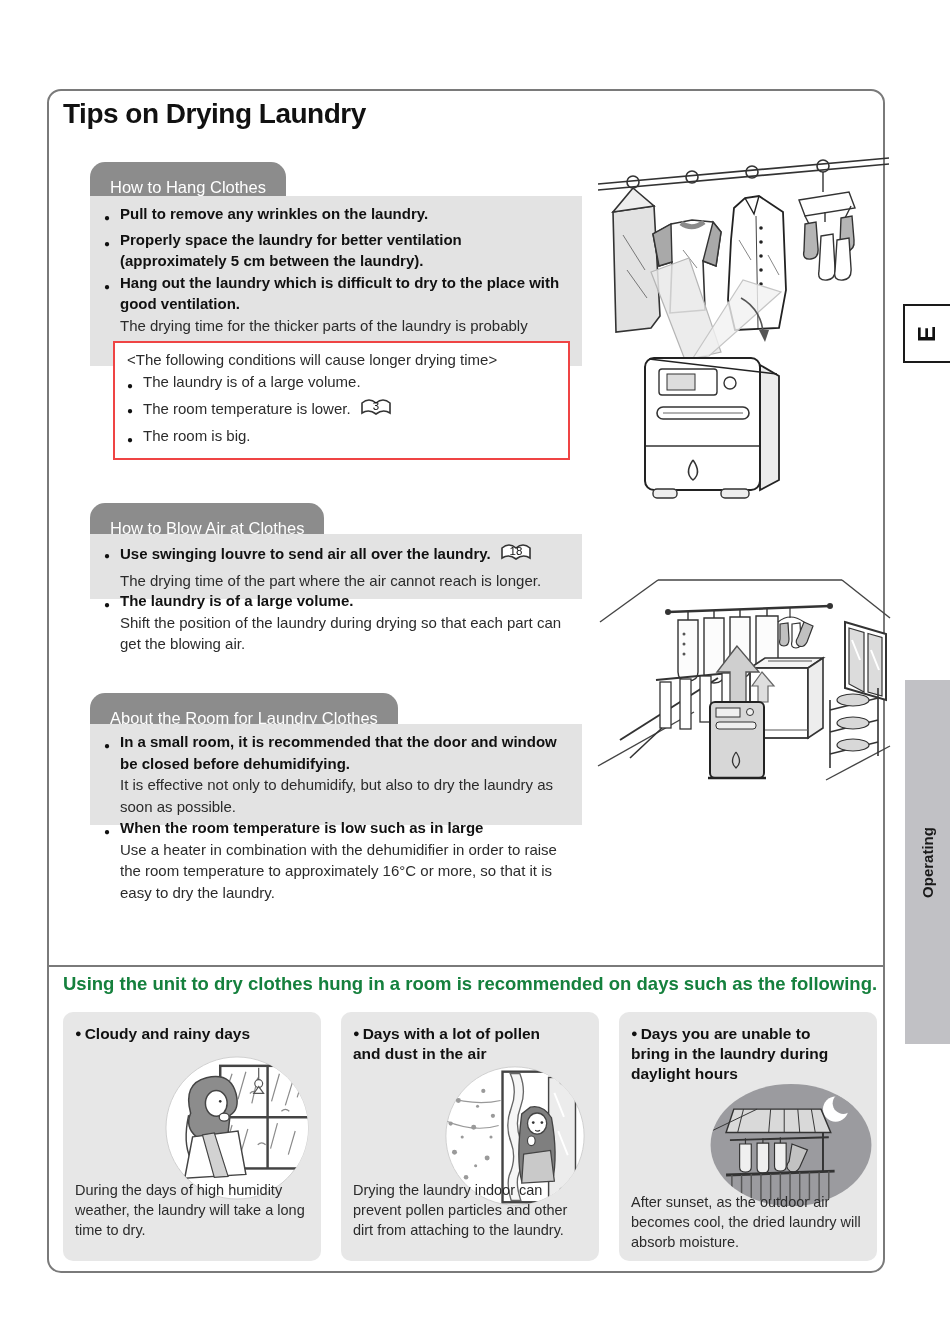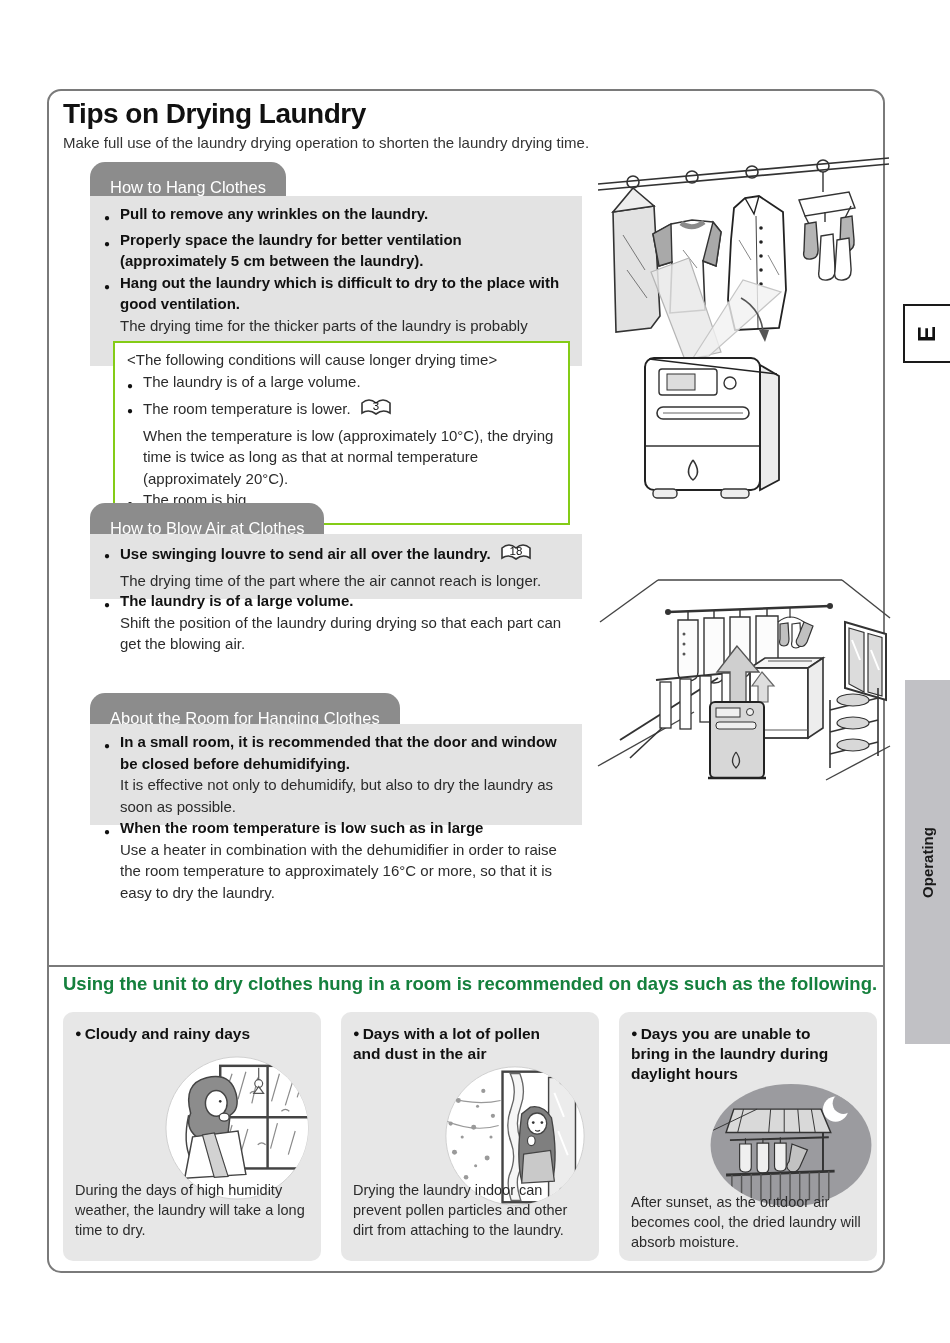--- a/index.html
+++ b/index.html
@@ -5,21 +5,21 @@
   html,body{margin:0;padding:0;background:#fff;}
   #page{position:relative;width:950px;height:1343px;background:#fff;overflow:hidden;
         font-family:"Liberation Sans", sans-serif;color:#2b2b2b;margin-top:12px;}
   .abs{position:absolute;}
   .main-box{left:47px;top:77px;width:834px;height:1180px;border:2px solid var(--page-border,#7a7a7a);border-radius:14px;}
   .divider{left:49px;top:953px;width:834px;height:0;border-top:2px solid var(--page-border,#7a7a7a);}
   .doc-title{left:63px;top:86px;font-size:28px;font-weight:bold;color:#111;letter-spacing:-0.5px;}
   .doc-sub{left:63px;top:122px;font-size:15px;color:#333;}
   .pill{background:var(--pill-bg,#8c8c8c);color:#fff;font-size:16.5px;padding:16px 20px;border-radius:15px;white-space:nowrap;}
   .hl-box{background:var(--highlight-bg,#e3e3e3);padding:7px 12px 8px 14px;width:466px;font-size:15px;line-height:21.5px;}
-  .cond-box{border:2px solid #84cc16;background:#fff;padding:6px 10px 8px 12px;width:431px;font-size:15px;line-height:21.5px;}
+  .cond-box{border:2px solid #ef4444;background:#fff;padding:6px 10px 8px 12px;width:431px;font-size:15px;line-height:21.5px;}
   .brow{display:flex;}
   .bdot{width:16px;flex:0 0 16px;font-size:10px;padding-top:4px;color:#111;}
   .btxt{flex:1;}
   .bold{font-weight:bold;color:#111;}
   .sub{color:#2b2b2b;}
   .plain-bullets{font-size:15px;line-height:21.5px;width:470px;}
   .book-icon{display:inline-block;vertical-align:-5px;margin-left:9px;}
   .rec-heading{left:63px;top:961px;font-size:18.5px;font-weight:bold;color:#15803d;width:820px;}
   .card{top:1000px;width:258px;height:249px;background:var(--card-bg,#e7e7e7);border-radius:10px;}
   .card-title{position:absolute;left:12px;top:11px;font-size:15.5px;font-weight:bold;color:#111;line-height:20px;max-width:215px;}
@@ -36,21 +36,20 @@
 </style>
 </head>
 <body>
 
 <div id="page">
 
   <div class="abs main-box"></div>
   <div class="abs divider"></div>
 
   <div class="abs doc-title">Tips on Drying Laundry</div>
-  <div class="abs doc-sub">Make full use of the laundry drying operation to shorten the laundry drying time.</div>
 
   <div class="abs pill" style="left:90px;top:150px;">How to Hang Clothes</div>
   <div class="abs hl-box" style="left:90px;top:184px;">
     <div class="brow">
       <span class="bdot">●</span>
       <div class="btxt bold">Pull to remove any wrinkles on the laundry.</div>
     </div>
     <div class="brow">
       <span class="bdot">●</span>
       <div class="btxt bold">Properly space the laundry for better ventilation (approximately 5 cm between the laundry).</div>
@@ -70,21 +69,20 @@
       <span class="bdot">●</span>
       <div class="btxt">The laundry is of a large volume.</div>
     </div>
     <div class="brow">
       <span class="bdot">●</span>
       <div class="btxt">
         <span>The room temperature is lower.</span><span class="book-icon"><svg width="32" height="23" viewBox="0 0 32 23">
               <path d="M2,7 Q9,1 16,7 Q23,1 30,7 L30,17 Q23,12.5 16,18 Q9,12.5 2,17 Z" fill="#fff" stroke="#333" stroke-width="1.6"></path>
               <text x="16" y="14" font-size="11.5" text-anchor="middle" fill="#111">3</text>
             </svg></span>
-        <div class="sub">When the temperature is low (approximately 10°C), the drying time is twice as long as that at normal temperature (approximately 20°C).</div>
       </div>
     </div>
     <div class="brow">
       <span class="bdot">●</span>
       <div class="btxt">The room is big.</div>
     </div>
   </div>
 
   <div class="abs pill" style="left:90px;top:491px;">How to Blow Air at Clothes</div>
   <div class="abs hl-box" style="left:90px;top:522px;">
@@ -102,21 +100,21 @@
   <div class="abs plain-bullets" style="left:104px;top:578px;">
     <div class="brow">
       <span class="bdot">●</span>
       <div class="btxt">
         <span class="bold">The laundry is of a large volume.</span>
         <div class="sub">Shift the position of the laundry during drying so that each part can get the blowing air.</div>
       </div>
     </div>
   </div>
 
-  <div class="abs pill" style="left:90px;top:681px;">About the Room for Hanging Clothes</div>
+  <div class="abs pill" style="left:90px;top:681px;">About the Room for Laundry Clothes</div>
   <div class="abs hl-box" style="left:90px;top:712px;">
     <div class="brow">
       <span class="bdot">●</span>
       <div class="btxt">
         <span class="bold">In a small room, it is recommended that the door and window be closed before dehumidifying.</span>
         <div class="sub">It is effective not only to dehumidify, but also to dry the laundry as soon as possible.</div>
       </div>
     </div>
   </div>
   <div class="abs plain-bullets" style="left:104px;top:805px;">

